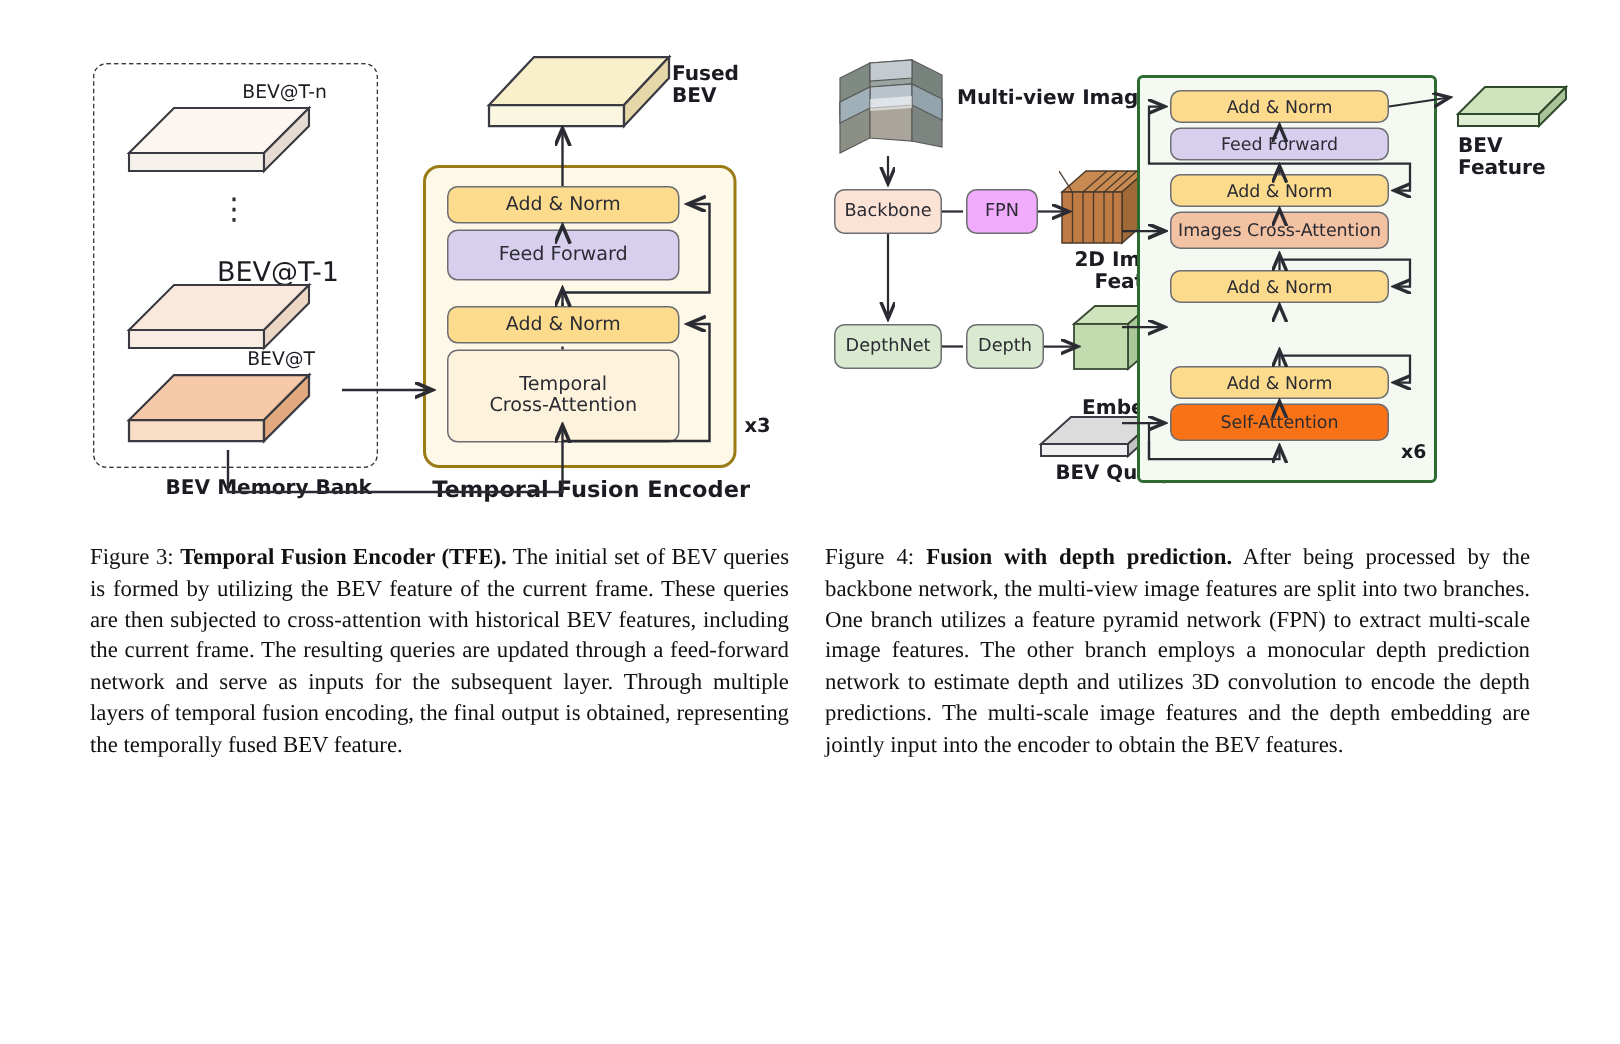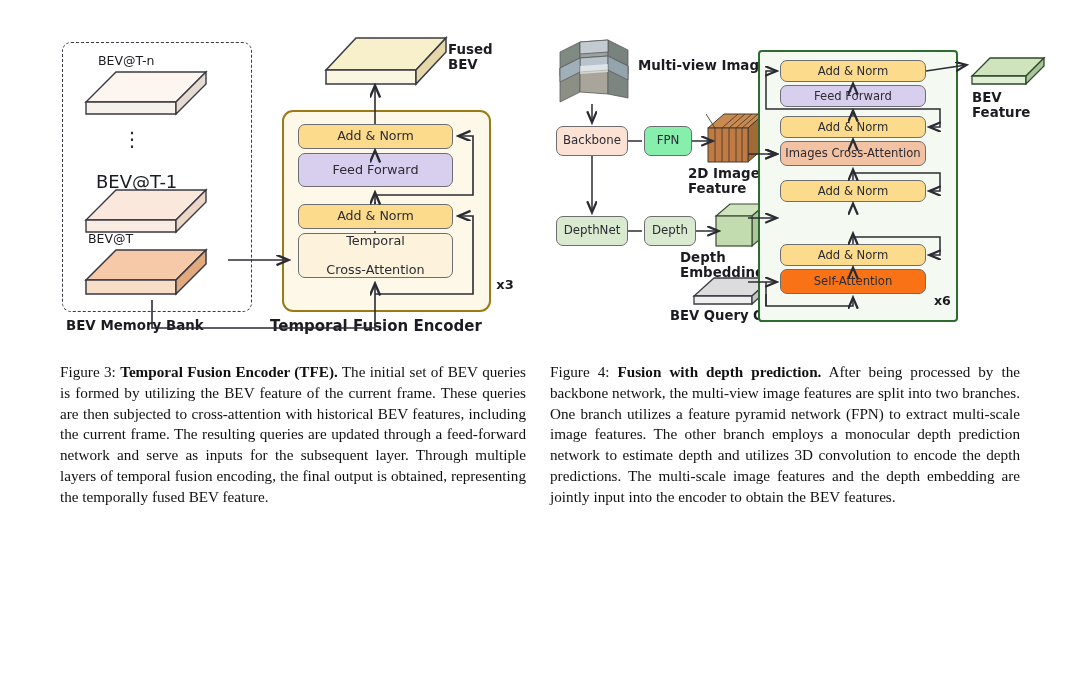--- a/index.html
+++ b/index.html
@@ -5,21 +5,21 @@
   html,body{margin:0;padding:0;background:#ffffff;}
   body{width:1080px;height:696px;font-family:"Liberation Serif",serif;color:#000;}
   .page{position:relative;width:1080px;height:696px;overflow:hidden;}
 
   
   .fig{position:absolute;}
   .blk{position:absolute;box-sizing:border-box;border:1.4px solid #6d6d72;border-radius:7px;
        display:flex;align-items:center;justify-content:center;text-align:center;
        font-family:"DejaVu Sans",sans-serif;color:#2b2b33;line-height:1.12;}
   .lbl{position:absolute;font-family:"DejaVu Sans",sans-serif;color:#1b1b22;
-       line-height:1.14;text-align:left;white-space:nowrap;}
+       line-height:1.14;text-align:right;white-space:nowrap;}
   svg.arrowlayer{position:absolute;left:0;top:0;overflow:visible;pointer-events:none;}
 
   
   .caption{position:absolute;font-family:"Liberation Serif",serif;font-size:15.2px;
            line-height:1.365;text-align:justify;text-justify:inter-word;color:#101010;}
   .caption b{font-weight:bold;margin-top:39px;}
 
   
   #fig3{left:60px;top:32px;width:470px;height:320px;}
   .dashbox{position:absolute;border:1.7px dashed #3a3a42;border-radius:9px;}
@@ -82,21 +82,21 @@
 
     <div class="blk" style="left:238px;top:92px;width:155px;height:25px;background:#fcdc8c;font-size:12.6px;">
       <span>Add &amp; Norm</span>
     </div>
     <div class="blk" style="left:238px;top:121px;width:155px;height:34px;background:#d8cfef;font-size:12.8px;">
       <span>Feed Forward</span>
     </div>
     <div class="blk" style="left:238px;top:172px;width:155px;height:25px;background:#fcdc8c;font-size:12.6px;">
       <span>Add &amp; Norm</span>
     </div>
-    <div class="blk" style="left:238px;top:201px;width:155px;height:45px;background:#fdf3dd;font-size:12.8px;flex-direction:column;justify-content:space-between;">
+    <div class="blk" style="left:238px;top:201px;width:155px;height:62px;background:#fdf3dd;font-size:12.8px;flex-direction:column;">
       <span>Temporal</span>
       <span>Cross-Attention</span>
     </div>
 
     <div class="lbl" style="left:430px;top:246px;width:30px;font-size:13px;font-weight:600;text-align:center;">
       <span>x3</span>
     </div>
 
     <div class="slabwrap" style="left:262px;top:4px;">
       <svg width="128" height="56" viewBox="0 0 128 56">
@@ -165,21 +165,21 @@
         <polygon points="24,30 52,28 52,36 24,38" fill="#ffffff" opacity="0.55"></polygon>
       </svg>
     </div>
     <div class="lbl" style="left:86px;top:26px;width:160px;font-size:13.4px;text-align:left;font-weight:600;">
       <span>Multi-view Images</span>
     </div>
 
     <div class="blk" style="left:4px;top:94px;width:72px;height:30px;background:#fbe2d5;font-size:11.8px;">
       <span>Backbone</span>
     </div>
-    <div class="blk" style="left:92px;top:94px;width:48px;height:30px;background:#86efac;font-size:11.8px;">
+    <div class="blk" style="left:92px;top:94px;width:48px;height:30px;background:#f0abfc;font-size:11.8px;">
       <span>FPN</span>
     </div>
 
     <div class="blk" style="left:4px;top:184px;width:72px;height:30px;background:#d9ead0;font-size:11.8px;">
       <span>DepthNet</span>
     </div>
     <div class="blk" style="left:92px;top:184px;width:52px;height:30px;background:#d9ead0;font-size:11.8px;">
       <span>Depth</span>
     </div>
 

